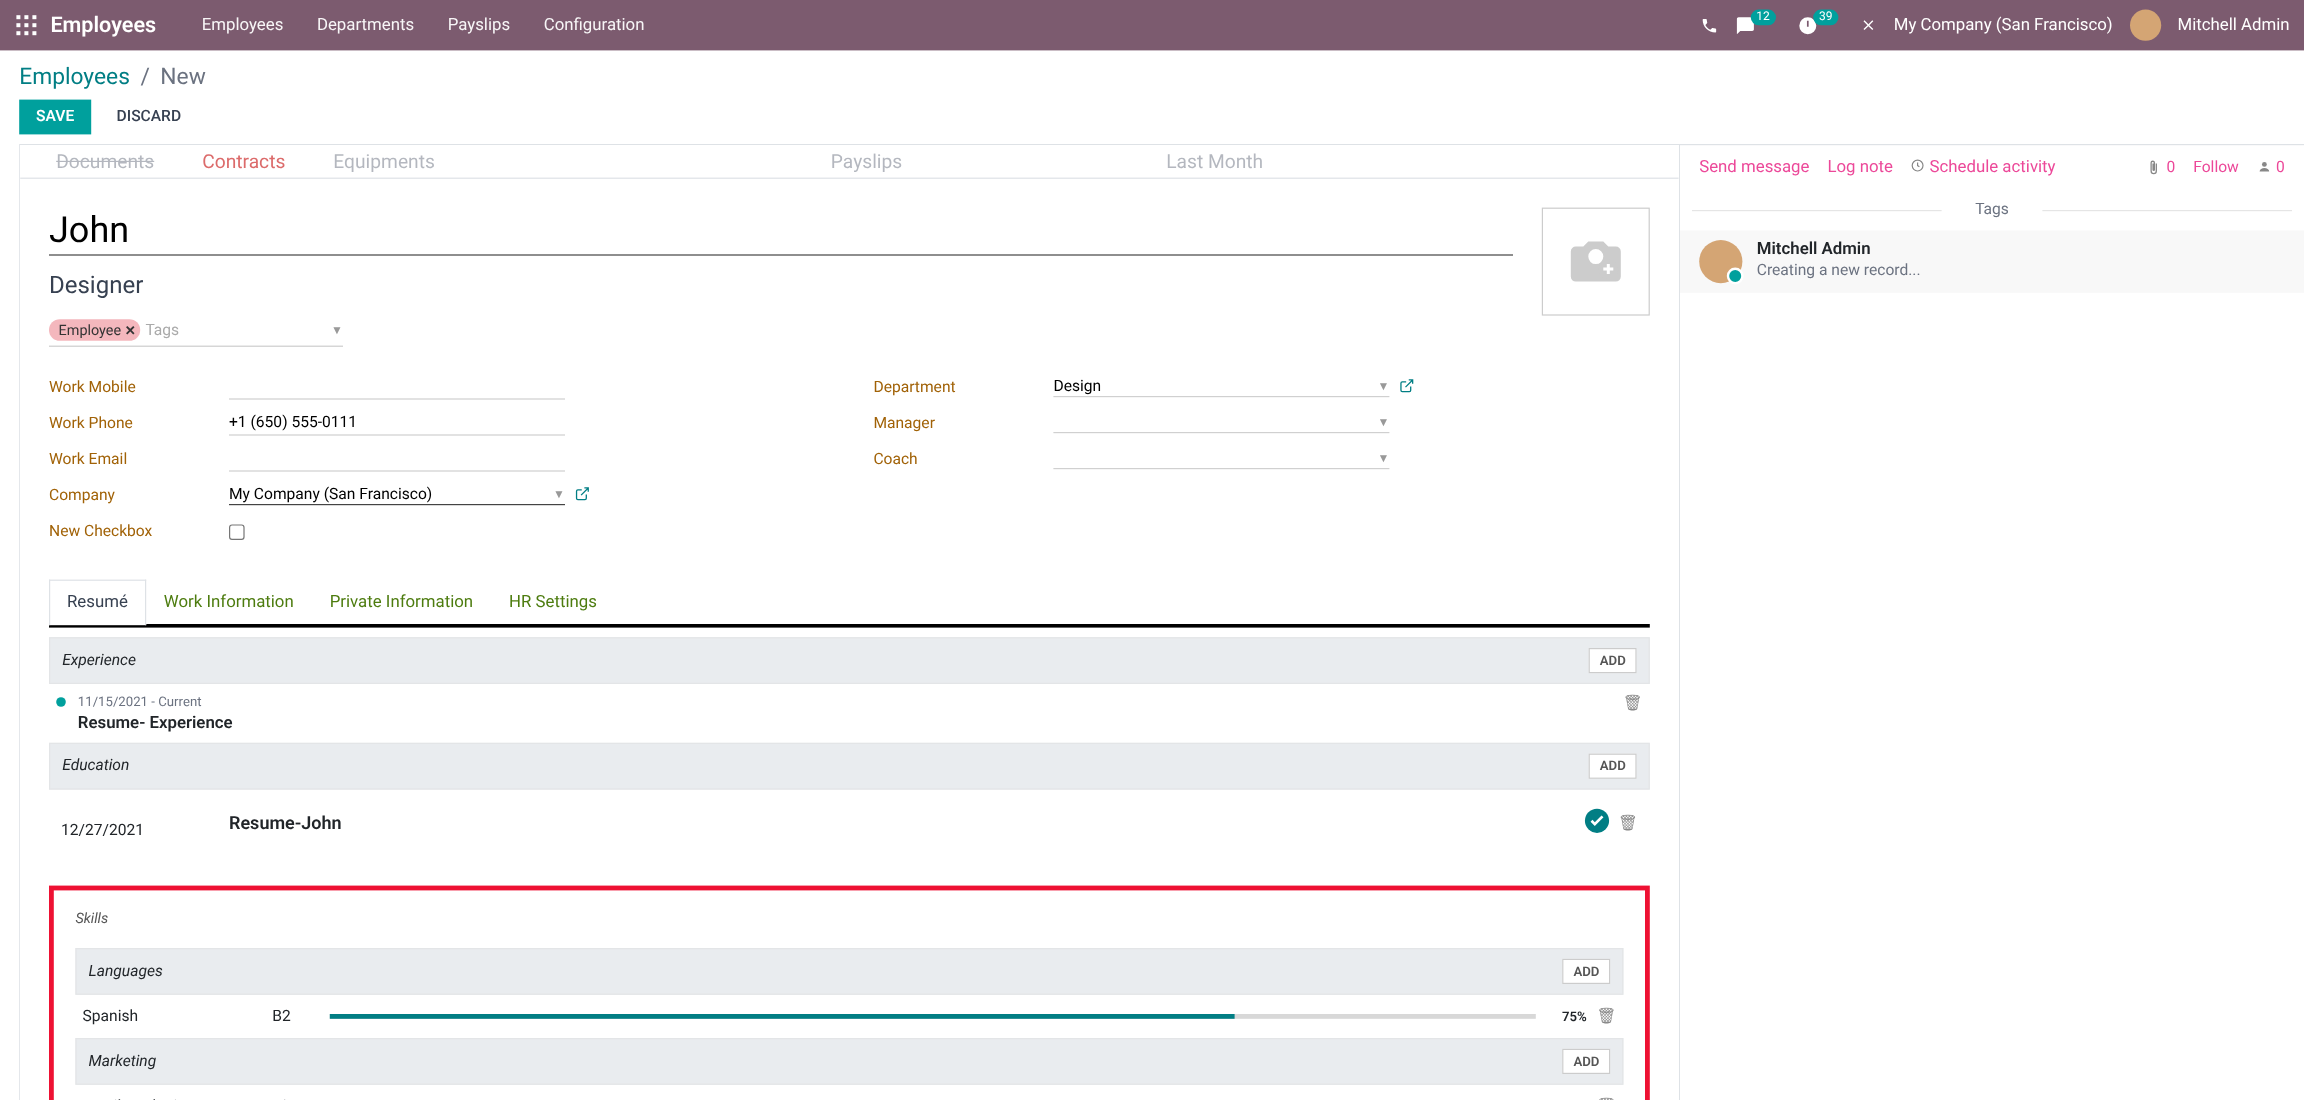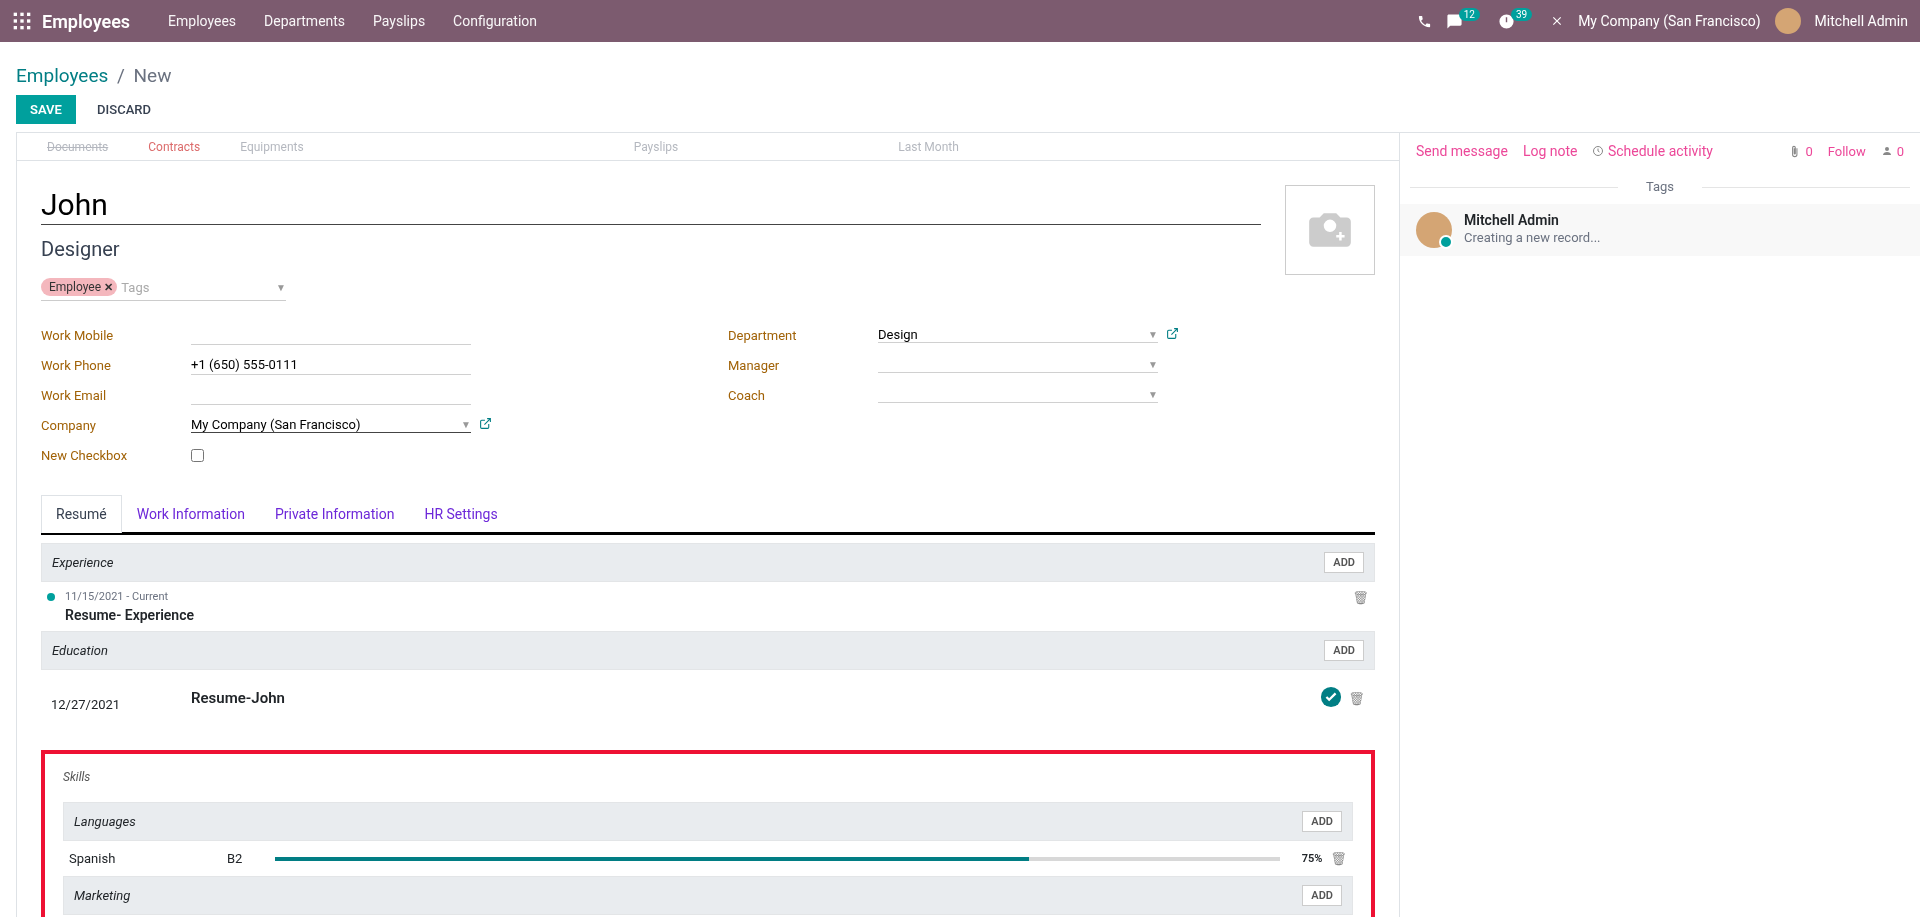--- a/index.html
+++ b/index.html
@@ -13,34 +13,34 @@
 .topnav .menu-item { padding: 0 14px; line-height: 42px; cursor: pointer; font-size: 14px; opacity: 0.95; }
 .topnav .spacer { flex: 1; }
 .topnav .right { display: flex; align-items: center; gap: 14px; }
 .topnav .badge-pill { background: #00a09d; color: #fff; font-size: 10px; padding: 1px 5px; border-radius: 8px; position: relative; top: -7px; left: -4px; }
 .topnav .company { font-size: 14px; }
 .topnav .avatar { width: 26px; height: 26px; border-radius: 50%; background: #d4a574; }
 .topnav .username { font-size: 14px; }
 
 
 .controlbar { padding: 10px 16px 8px 16px; }
-.breadcrumb { font-size: 19px; color: #374151; margin-bottom: 8px; margin-top: 12px; }
+.breadcrumb { font-size: 19px; color: #374151; margin-bottom: 8px; }
 .breadcrumb a { color: #017e84; text-decoration: none; cursor: pointer; }
 .breadcrumb .sep { color: #6b7280; margin: 0 4px; }
 .breadcrumb .current { color: #6b7280; }
 .btn-save { background: #00a09d; color: #fff; border: none; padding: 7px 14px; font-size: 13px; font-weight: 600; cursor: pointer; }
 .btn-discard { background: transparent; border: none; color: #374151; padding: 7px 14px; font-size: 13px; font-weight: 500; cursor: pointer; margin-left: 4px; }
 
 
 .main { display: flex; height: calc(100vh - 120px); }
 .form-area { flex: 1; border: 1px solid #dee2e6; margin: 0 0 0 16px; overflow-y: auto; position: relative; background: #fff; }
 .chatter-area { width: 520px; border-top: 1px solid #dee2e6; background: #fff; padding: 0; }
 
 
-.statbtns { display: flex; height: 28px; border-bottom: 1px solid #dee2e6; overflow: hidden; align-items: center; gap: 40px; padding-left: 30px; color: #6b7280; font-size: 12px; }
+.statbtns { display: flex; height: 28px; border-bottom: 1px solid #dee2e6; overflow: hidden; align-items: center; gap: 40px; padding-left: 30px; color: #6b7280; font-size: 16px; }
 .statbtns .contracts-lab { color: #dc6b6b; }
 
 
 .sheet { padding: 24px 24px 16px 24px; }
 .name-row { display: flex; gap: 24px; }
 .name-col { flex: 1; }
 .name-input { font-size: 30px; border: none; border-bottom: 1px solid #444; width: 100%; padding: 2px 0; outline: none; }
 .title-input { font-size: 20px; border: none; border-bottom: 1px solid transparent; width: 100%; padding: 2px 0; outline: none; margin-top: 10px; color: #374151; }
 .tags-row { margin-top: 14px; display: flex; align-items: center; border-bottom: 1px solid #ccc; width: 245px; padding-bottom: 4px; }
 .tag-pill { background: #f4b7bd; color: #333; font-size: 12px; padding: 2px 4px 2px 8px; border-radius: 10px; display: inline-flex; align-items: center; gap: 3px; }
@@ -54,21 +54,21 @@
 .field-row { display: flex; align-items: center; min-height: 28px; margin-bottom: 2px; }
 .field-label { width: 150px; font-size: 13px; color: #a16207; }
 .field-input { flex: 1; border: none; border-bottom: 1px solid #d0d0d0; font-size: 13px; padding: 2px 0; outline: none; max-width: 280px; }
 .ext-link { margin-left: 8px; color: #017e84; cursor: pointer; }
 .m2o-caret { color: #999; font-size: 10px; }
 .m2o-wrap { display: flex; align-items: center; border-bottom: 1px solid #d0d0d0; max-width: 280px; flex: 1; }
 .m2o-wrap input { border: none; flex: 1; outline: none; font-size: 13px; }
 
 
 .tabs { display: flex; border-bottom: 3px solid #000000; margin-top: 24px; }
-.tab { padding: 10px 14px; font-size: 14px; color: #6d28d9; cursor: pointer; border: 1px solid transparent; border-bottom: none; }
+.tab { padding: 10px 14px; font-size: 14px; color: #4d7c0f; cursor: pointer; border: 1px solid transparent; border-bottom: none; }
 .tab.active { color: #374151; border-color: #dee2e6; background: #fff; margin-bottom: -1px; }
 
 
 .resume-content { display: flex; gap: 24px; padding: 8px 0 16px 0; flex-direction: column; }
 .resume-col, .skills-col { flex: 1; }
 .group-head { background: #e9ecef; padding: 8px 10px; font-style: italic; font-size: 13px; display: flex; align-items: center; justify-content: space-between; border: 1px solid #e3e5e7; }
 .btn-add-sm { background: #fff; border: 1px solid #ccc; padding: 3px 8px; font-size: 11px; color: #555; cursor: pointer; font-weight: 600; }
 .timeline-item { display: flex; padding: 8px 6px; gap: 10px; align-items: flex-start; }
 .tl-dot { width: 8px; height: 8px; background: #00a09d; border-radius: 50%; margin-top: 3px; flex-shrink: 0; }
 .tl-body { flex: 1; }

